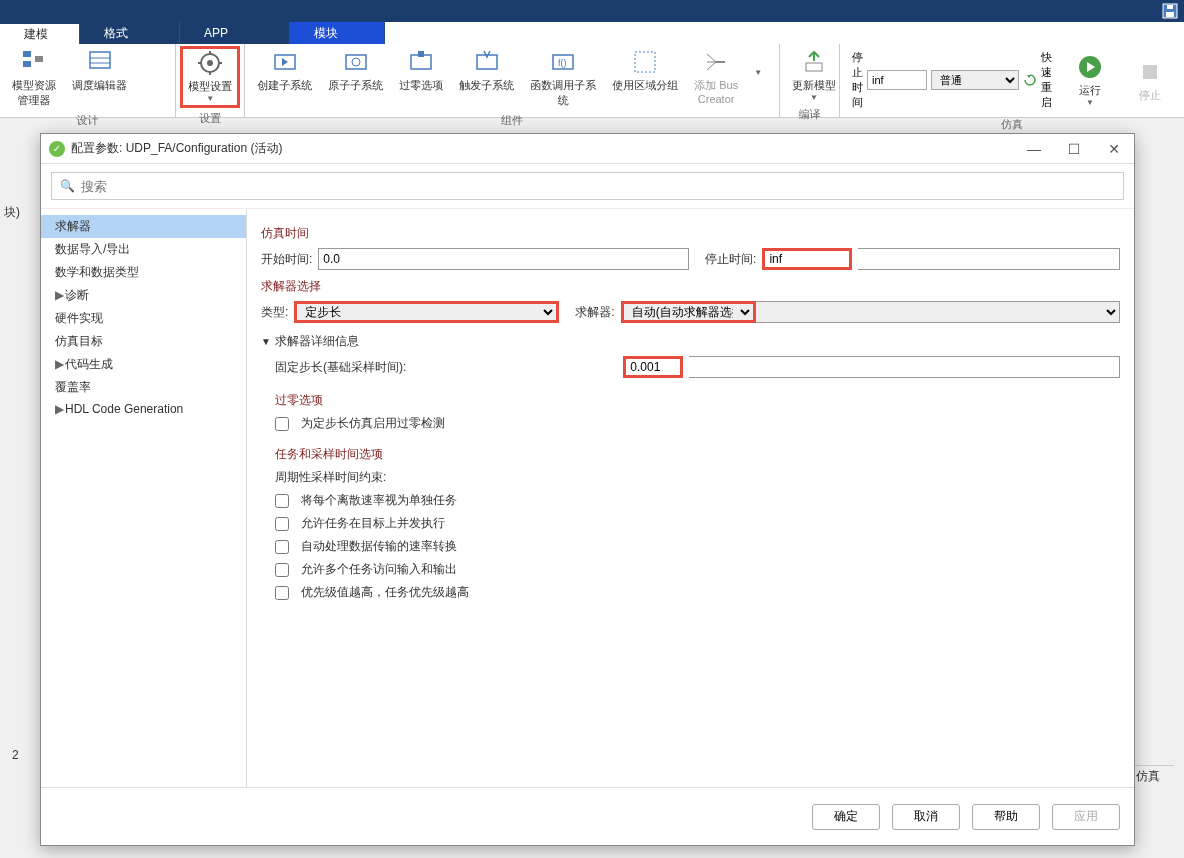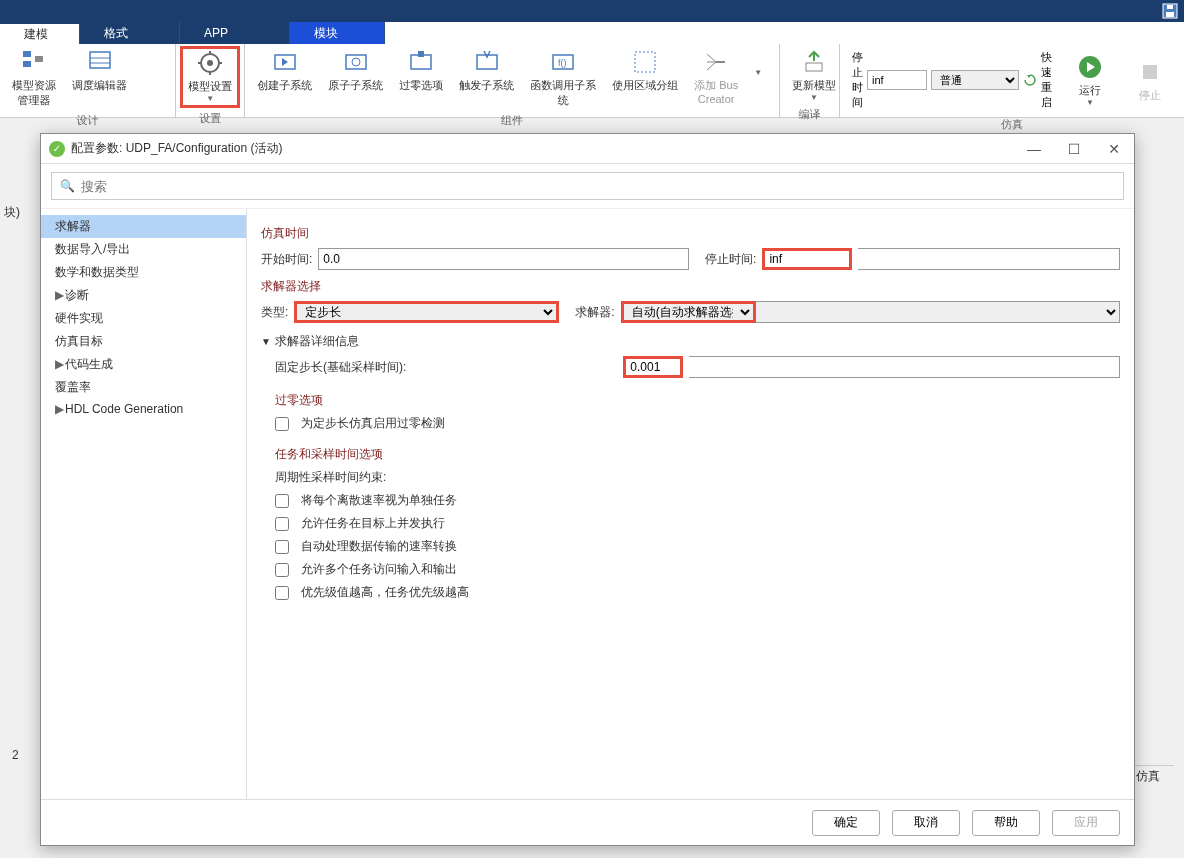--- a/index.html
+++ b/index.html
@@ -48,21 +48,21 @@
 .row { display: flex; align-items: center; margin: 4px 0; gap: 6px; }
 .row label { white-space: nowrap; }
 .row input[type=text], .row select { border: 1px solid #999; height: 22px; padding: 0 4px; font-size: 12px; }
 .hl { border: 3px solid #e74c3c !important; }
 .details-title { display: flex; align-items: center; gap: 4px; margin-top: 10px; cursor: pointer; }
 .details-title .tri { font-size: 10px; }
 .sub { margin-left: 14px; margin-top: 6px; }
 .sub .row { margin: 6px 0; }
 input[type=checkbox] { width: 14px; height: 14px; margin-right: 6px; }
 
-.dialog-footer { height: 46px; border-top: 1px solid #ddd; display: flex; justify-content: flex-end; align-items: center; padding: 0 14px; gap: 12px; }
+.dialog-footer { height: 58px; border-top: 1px solid #ddd; display: flex; justify-content: flex-end; align-items: center; padding: 0 14px; gap: 12px; }
 .dialog-footer button { width: 68px; height: 26px; border: 1px solid #aaa; background: #fff; cursor: pointer; font-size: 12px; border-radius: 3px; }
 .dialog-footer button.disabled { color: #aaa; }
 
 svg { display: block; }
 </style>
 </head>
 <body>
 
 <div class="title-bar">
   <span class="icon">

